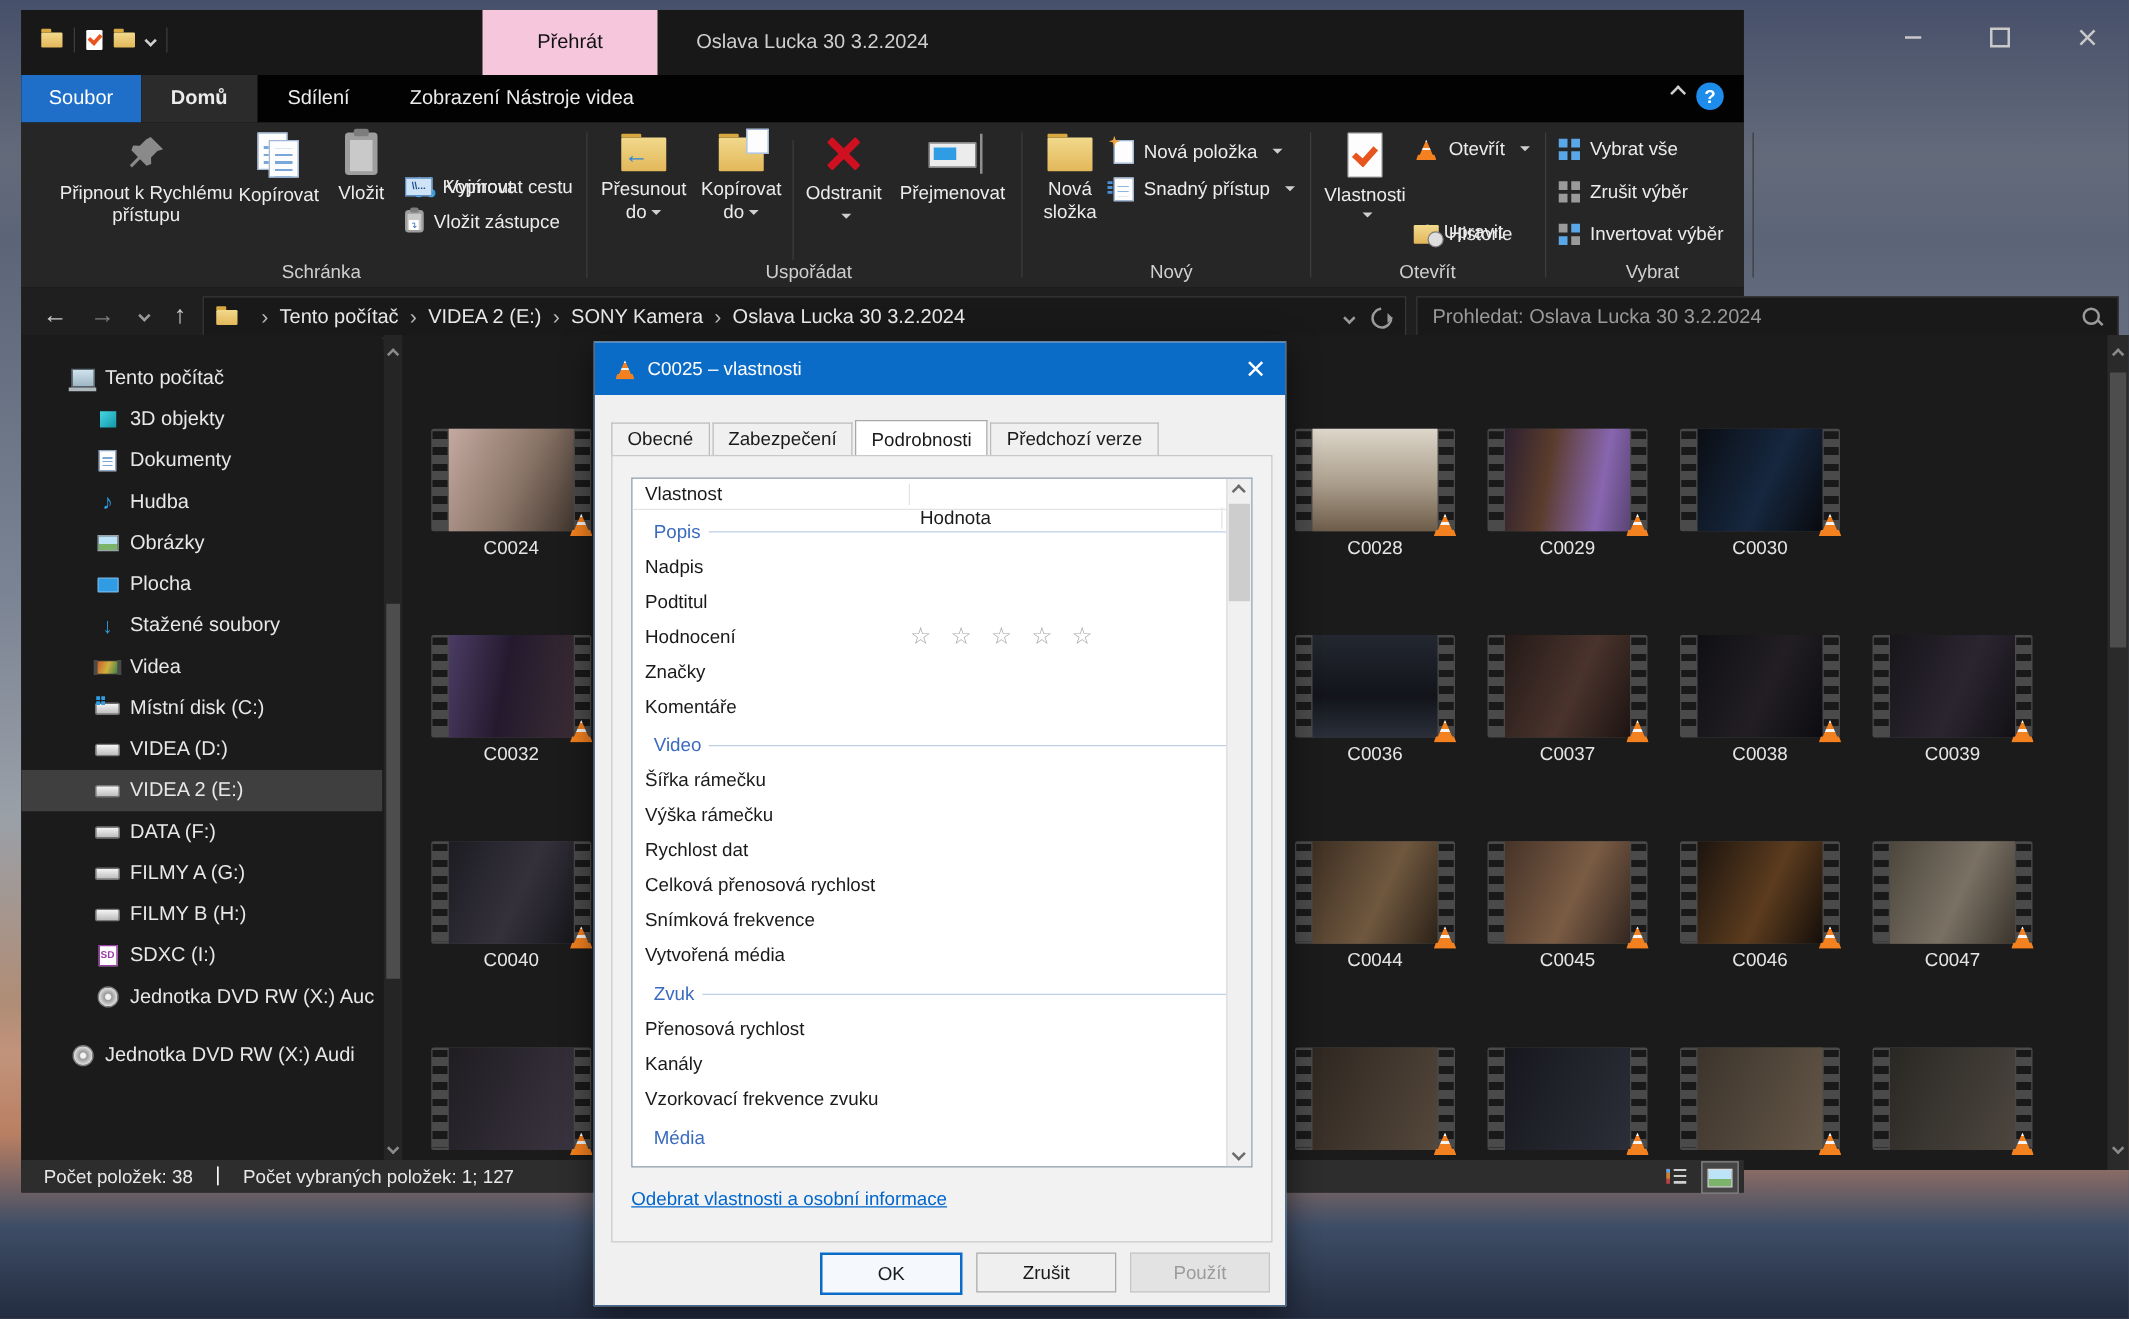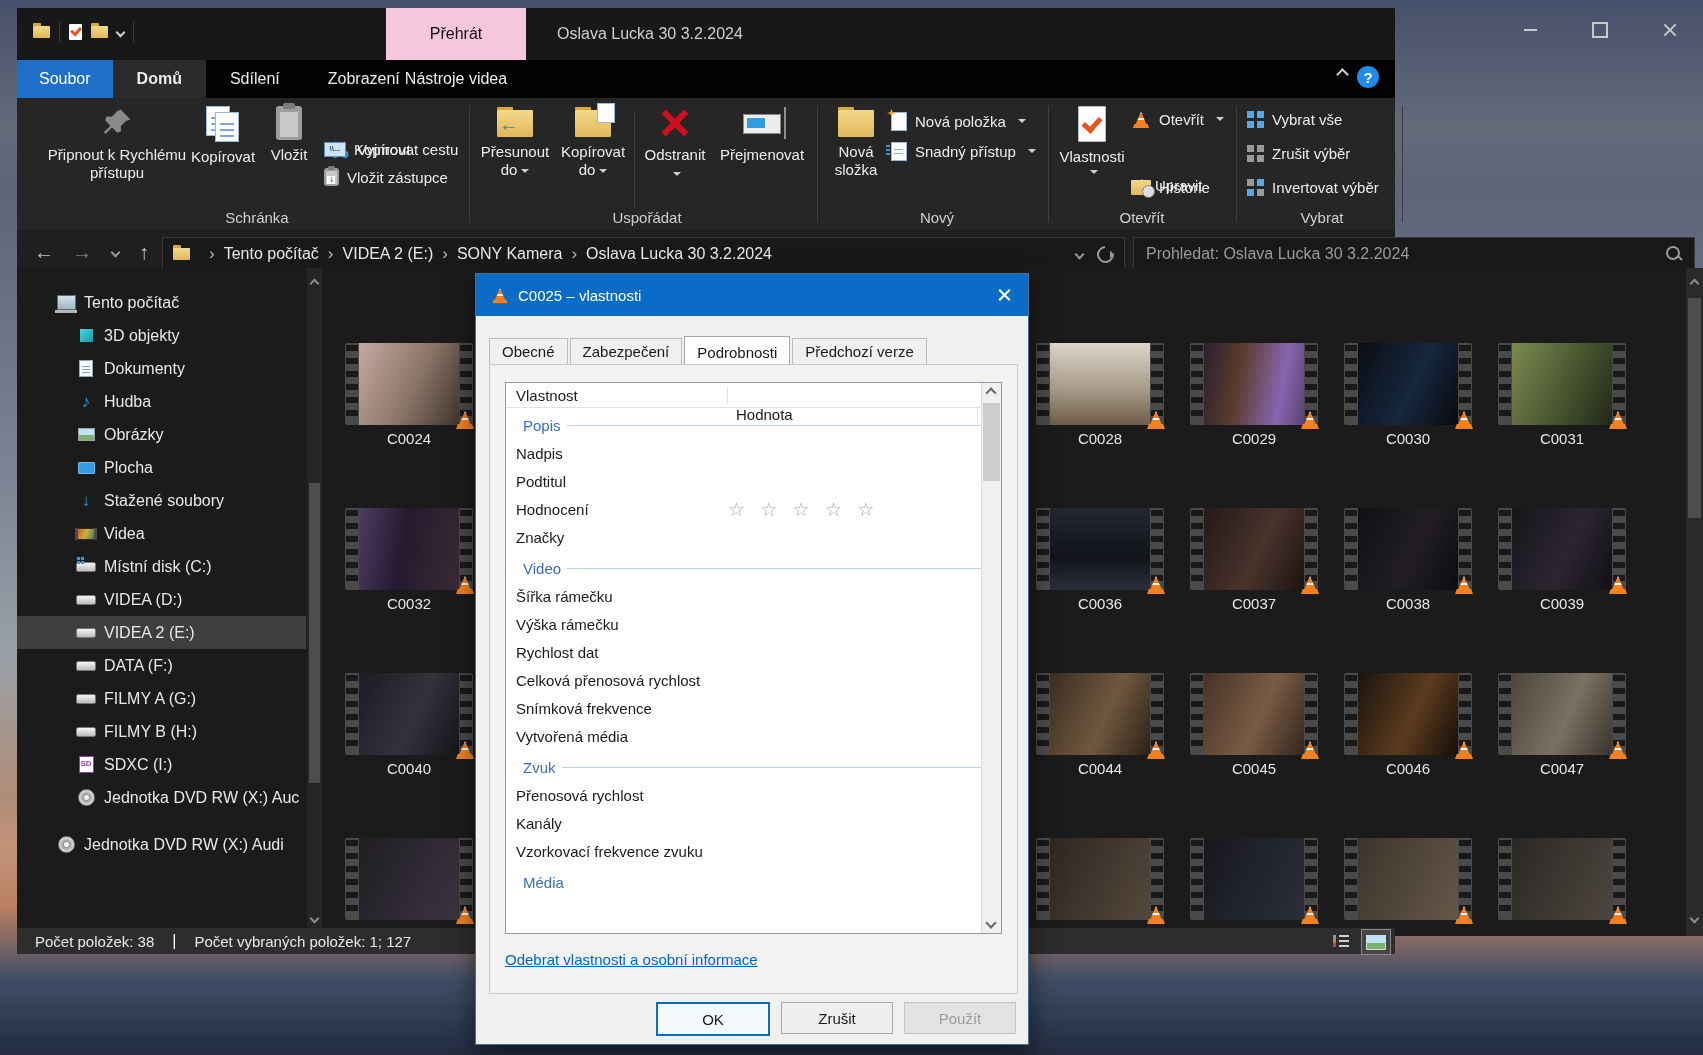--- a/index.html
+++ b/index.html
@@ -564,27 +564,20 @@
         </div>
 
         <div class="thumb" style="left: 1022px; top: 75px;">
           <div class="film">
             <div class="fimg" style="background: linear-gradient(115deg, rgb(11, 14, 20) 0%, rgb(22, 39, 63) 55%, rgb(9, 10, 14) 100%);"></div>
             <div class="cone"></div>
           </div>
           <div class="flabel">C0030</div>
         </div>
 
-        <div class="thumb" style="left: 1176px; top: 75px;">
-          <div class="film">
-            <div class="fimg" style="background: linear-gradient(115deg, rgb(124, 138, 82) 0%, rgb(74, 85, 48) 55%, rgb(35, 40, 26) 100%);"></div>
-            <div class="cone"></div>
-          </div>
-          <div class="flabel">C0031</div>
-        </div>
 
         <div class="thumb" style="left: 23px; top: 240px;">
           <div class="film">
             <div class="fimg" style="background: linear-gradient(100deg, rgb(74, 60, 100) 0%, rgb(36, 26, 46) 45%, rgb(58, 44, 52) 100%);"></div>
             <div class="cone"></div>
           </div>
           <div class="flabel">C0032</div>
         </div>
 
         <div class="thumb" style="left: 714px; top: 240px;">
@@ -767,20 +760,25 @@
 
               <span class="pvalue">☆ ☆ ☆ ☆ ☆</span>
             </div>
 
             <div class="prow prop">
               <span class="plabel">Značky</span>
 
               <span class="pvalue"></span>
             </div>
 
+            <div class="prow prop">
+              <span class="plabel">Komentáře</span>
+
+              <span class="pvalue"></span>
+            </div>
 
             <div class="prow section">
               <span class="plabel">Video</span>
               <span class="prule"></span>
 
             </div>
 
 
             <div class="prow prop">
               <span class="plabel">Šířka rámečku</span>

